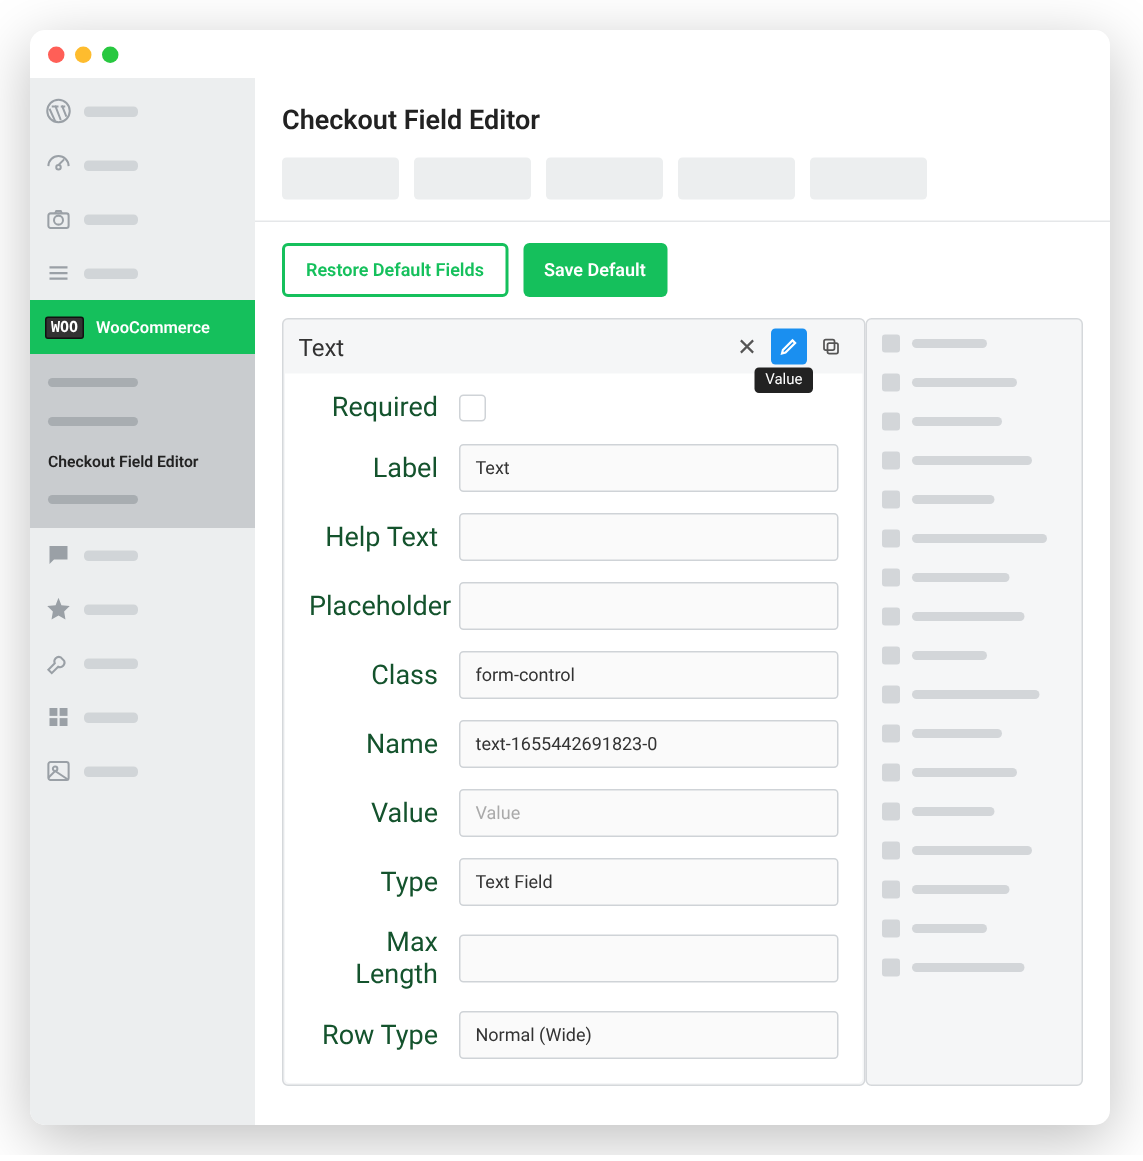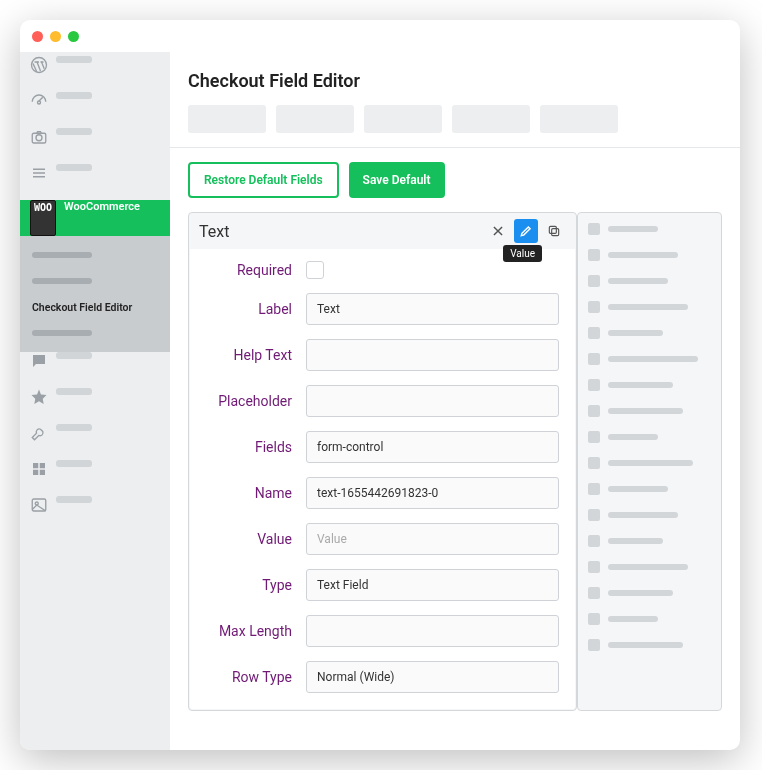--- a/index.html
+++ b/index.html
@@ -8,21 +8,21 @@
     width: 720px; height: 730px; background: #fff; border-radius: 10px;
     box-shadow: 0 10px 40px rgba(0,0,0,0.25); overflow: hidden; position: relative;
   }
   .titlebar { height: 32px; display: flex; align-items: center; padding: 0 12px; gap: 7px; }
   .dot { width: 11px; height: 11px; border-radius: 50%; }
   .dot.red { background: #ff5f57; }
   .dot.yellow { background: #febc2e; }
   .dot.green { background: #28c840; }
   .content { display: flex; height: calc(100% - 32px); }
   .sidebar { width: 150px; background: #eceeef; display: flex; flex-direction: column; padding-top: 4px; }
-  .side-item { height: 36px; display: flex; gap: 8px; padding: 0 10px; }
+  .side-item { height: 36px; display: flex; align-items: center; gap: 8px; padding: 0 10px; }
   .side-item .icon { width: 18px; height: 18px; color: #9aa0a6; display:flex; align-items:center; justify-content:center; }
   .side-item .bar { height: 7px; background: #d1d5d8; border-radius: 3px; flex: 0 0 36px; }
   .side-item.active { background: #15c05c; color: #fff; }
   .side-item.active .woo-badge {
     font-family: monospace; font-size: 10px; font-weight: bold; background: #333; color:#fff;
     padding: 1px 3px; border-radius: 2px; border:1px solid #111;
   }
   .side-item.active .woo-label { font-size: 11px; font-weight: 600; color:#fff; }
   .submenu { background: #c9cccf; padding: 6px 0; }
   .submenu .sub { height: 26px; display:flex; align-items:center; padding: 0 12px; }
@@ -40,21 +40,21 @@
   .btn-solid { background:#15c05c; color:#fff; }
   .cols { display:flex; }
   .editor-panel { flex:1; background:#f5f6f7; border:1px solid #d5d8db; border-radius:4px; }
   .editor-head { display:flex; align-items:center; padding: 6px 10px; position:relative; }
   .editor-head .title { font-size: 16px; color:#333; flex:1; }
   .head-btn { width:24px; height:24px; display:flex; align-items:center; justify-content:center; cursor:pointer; border-radius:3px; margin-left:4px; }
   .head-btn.edit { background:#1a8ff0; color:#fff; }
   .tooltip { position:absolute; top:32px; right:34px; background:#222; color:#fff; font-size:10px; padding:3px 7px; border-radius:3px; }
   .form-body { padding: 12px 16px 16px 16px; background:#fff; margin: 0 1px 1px 1px; border-radius: 0 0 3px 3px; }
   .frow { display:flex; align-items:center; margin-bottom: 14px; }
-  .flabel { width: 100px; text-align:right; font-size:14px; color:#701a75; padding-right:14px; }
+  .flabel { width: 100px; text-align:right; font-size:18px; color:#14532d; padding-right:14px; }
   .finput { flex:1; height:32px; border:1px solid #cfd3d7; border-radius:3px; background:#fafafa; font-size:12px; padding: 0 10px; color:#333; }
   .finput::placeholder { color:#aaa; }
   .fcheck { width:18px; height:18px; border:1px solid #cfd3d7; border-radius:3px; background:#fff; }
   .preview { width:145px; background:#f5f6f7; border:1px solid #d5d8db; border-radius:4px; padding: 10px; }
   .prow { display:flex; align-items:center; gap:8px; margin-bottom:14px; }
   .psq { width:12px; height:12px; background:#d3d6d9; border-radius:2px; flex-shrink:0; }
   .pln { height:6px; background:#d3d6d9; border-radius:3px; flex:1; }
   svg { display:block; }
 </style>
 </head>
@@ -217,21 +217,21 @@
             </div>
             <div class="frow">
               <div class="flabel">Help Text</div>
               <input class="finput" value="" style="">
             </div>
             <div class="frow">
               <div class="flabel">Placeholder</div>
               <input class="finput" value="" style="">
             </div>
             <div class="frow">
-              <div class="flabel">Fields</div>
+              <div class="flabel">Class</div>
               <input class="finput" value="form-control" style="">
             </div>
             <div class="frow">
               <div class="flabel">Name</div>
               <input class="finput" value="text-1655442691823-0" style="">
             </div>
             <div class="frow">
               <div class="flabel">Value</div>
               <input class="finput" placeholder="Value" style="">
             </div>

